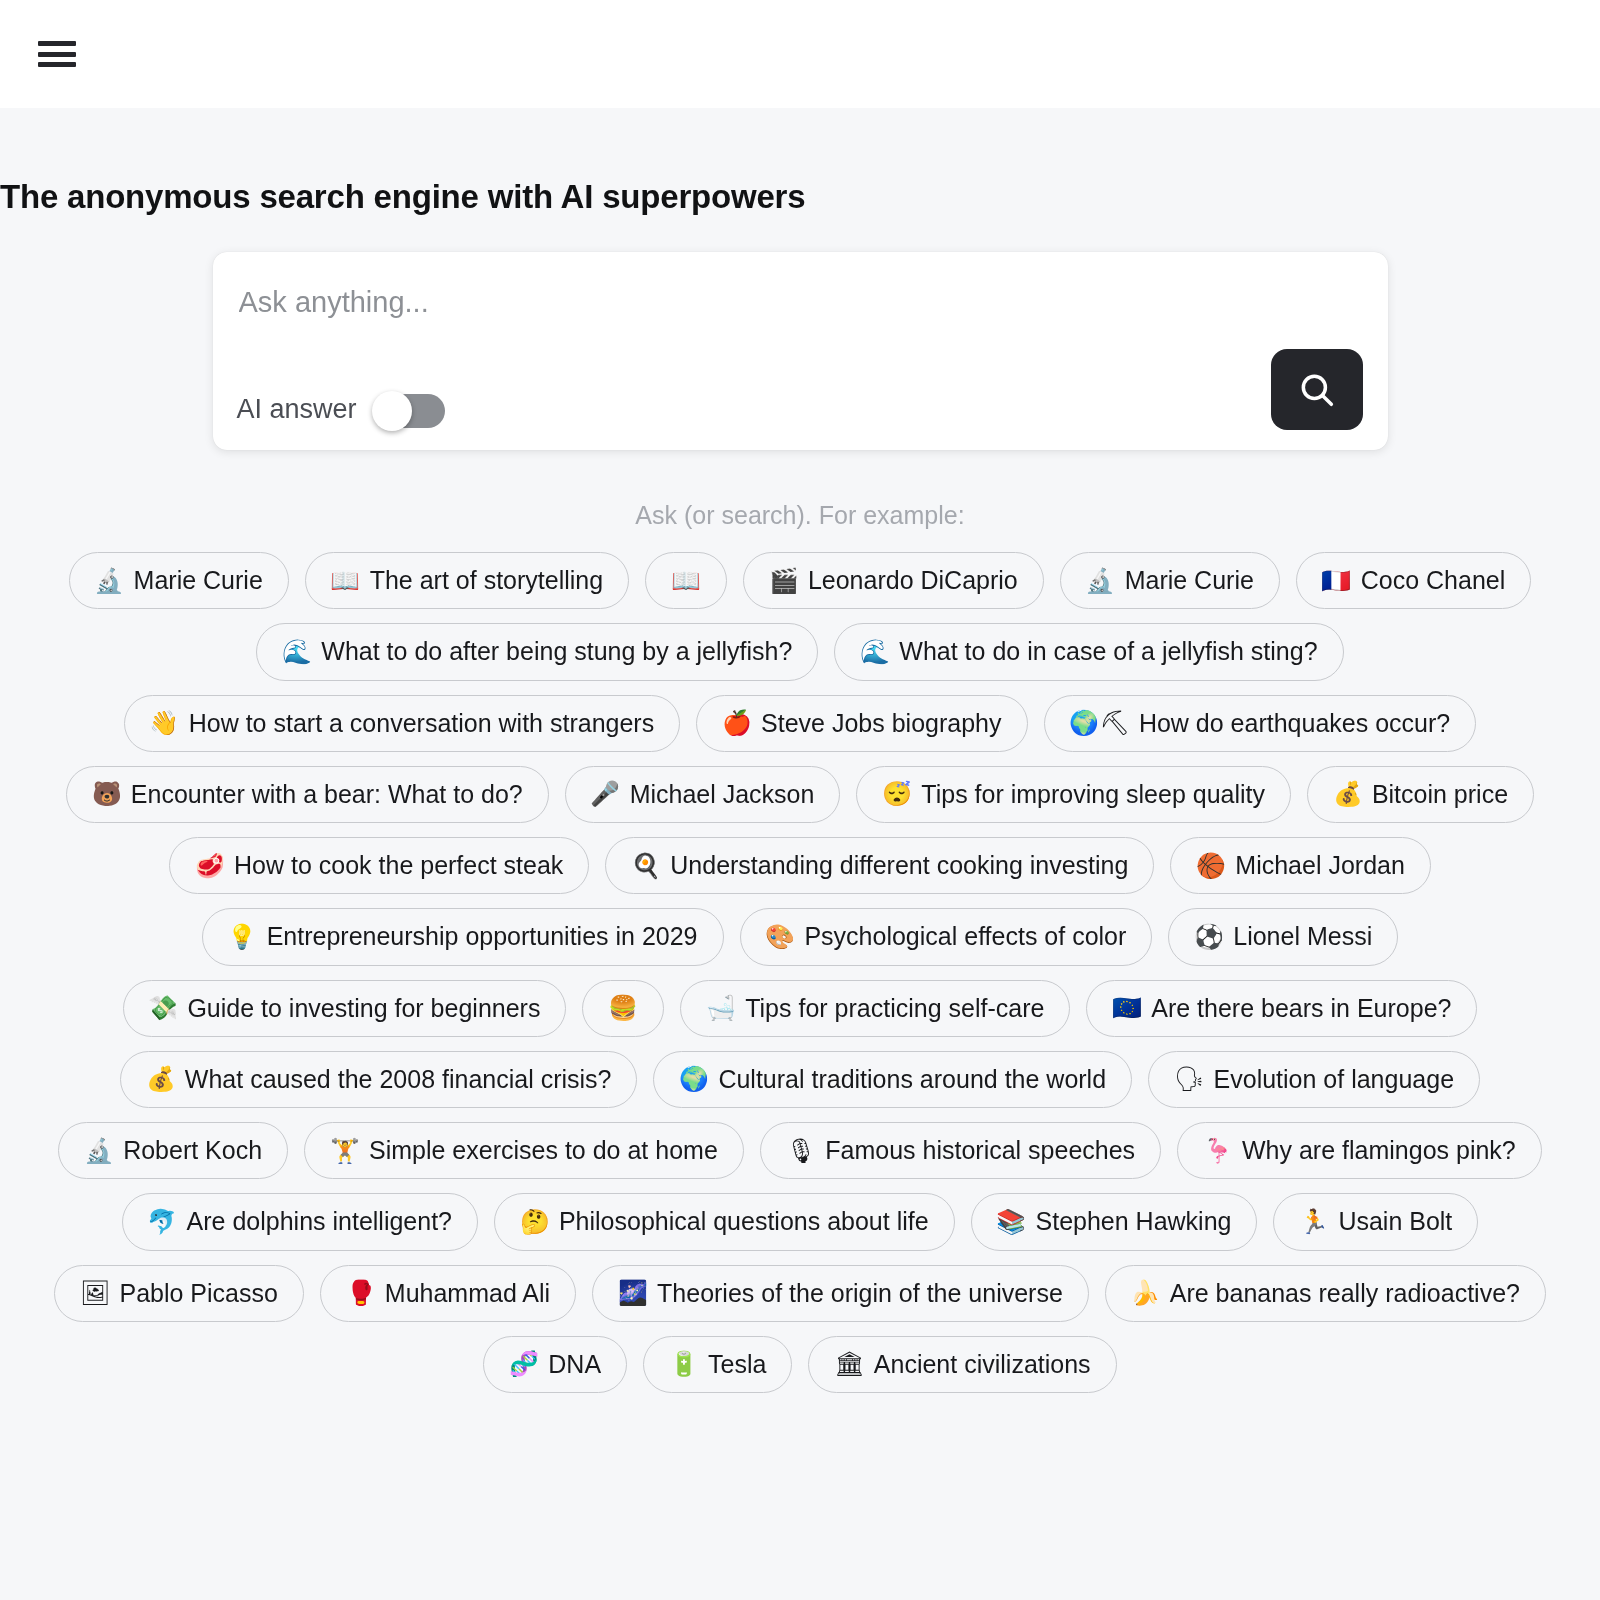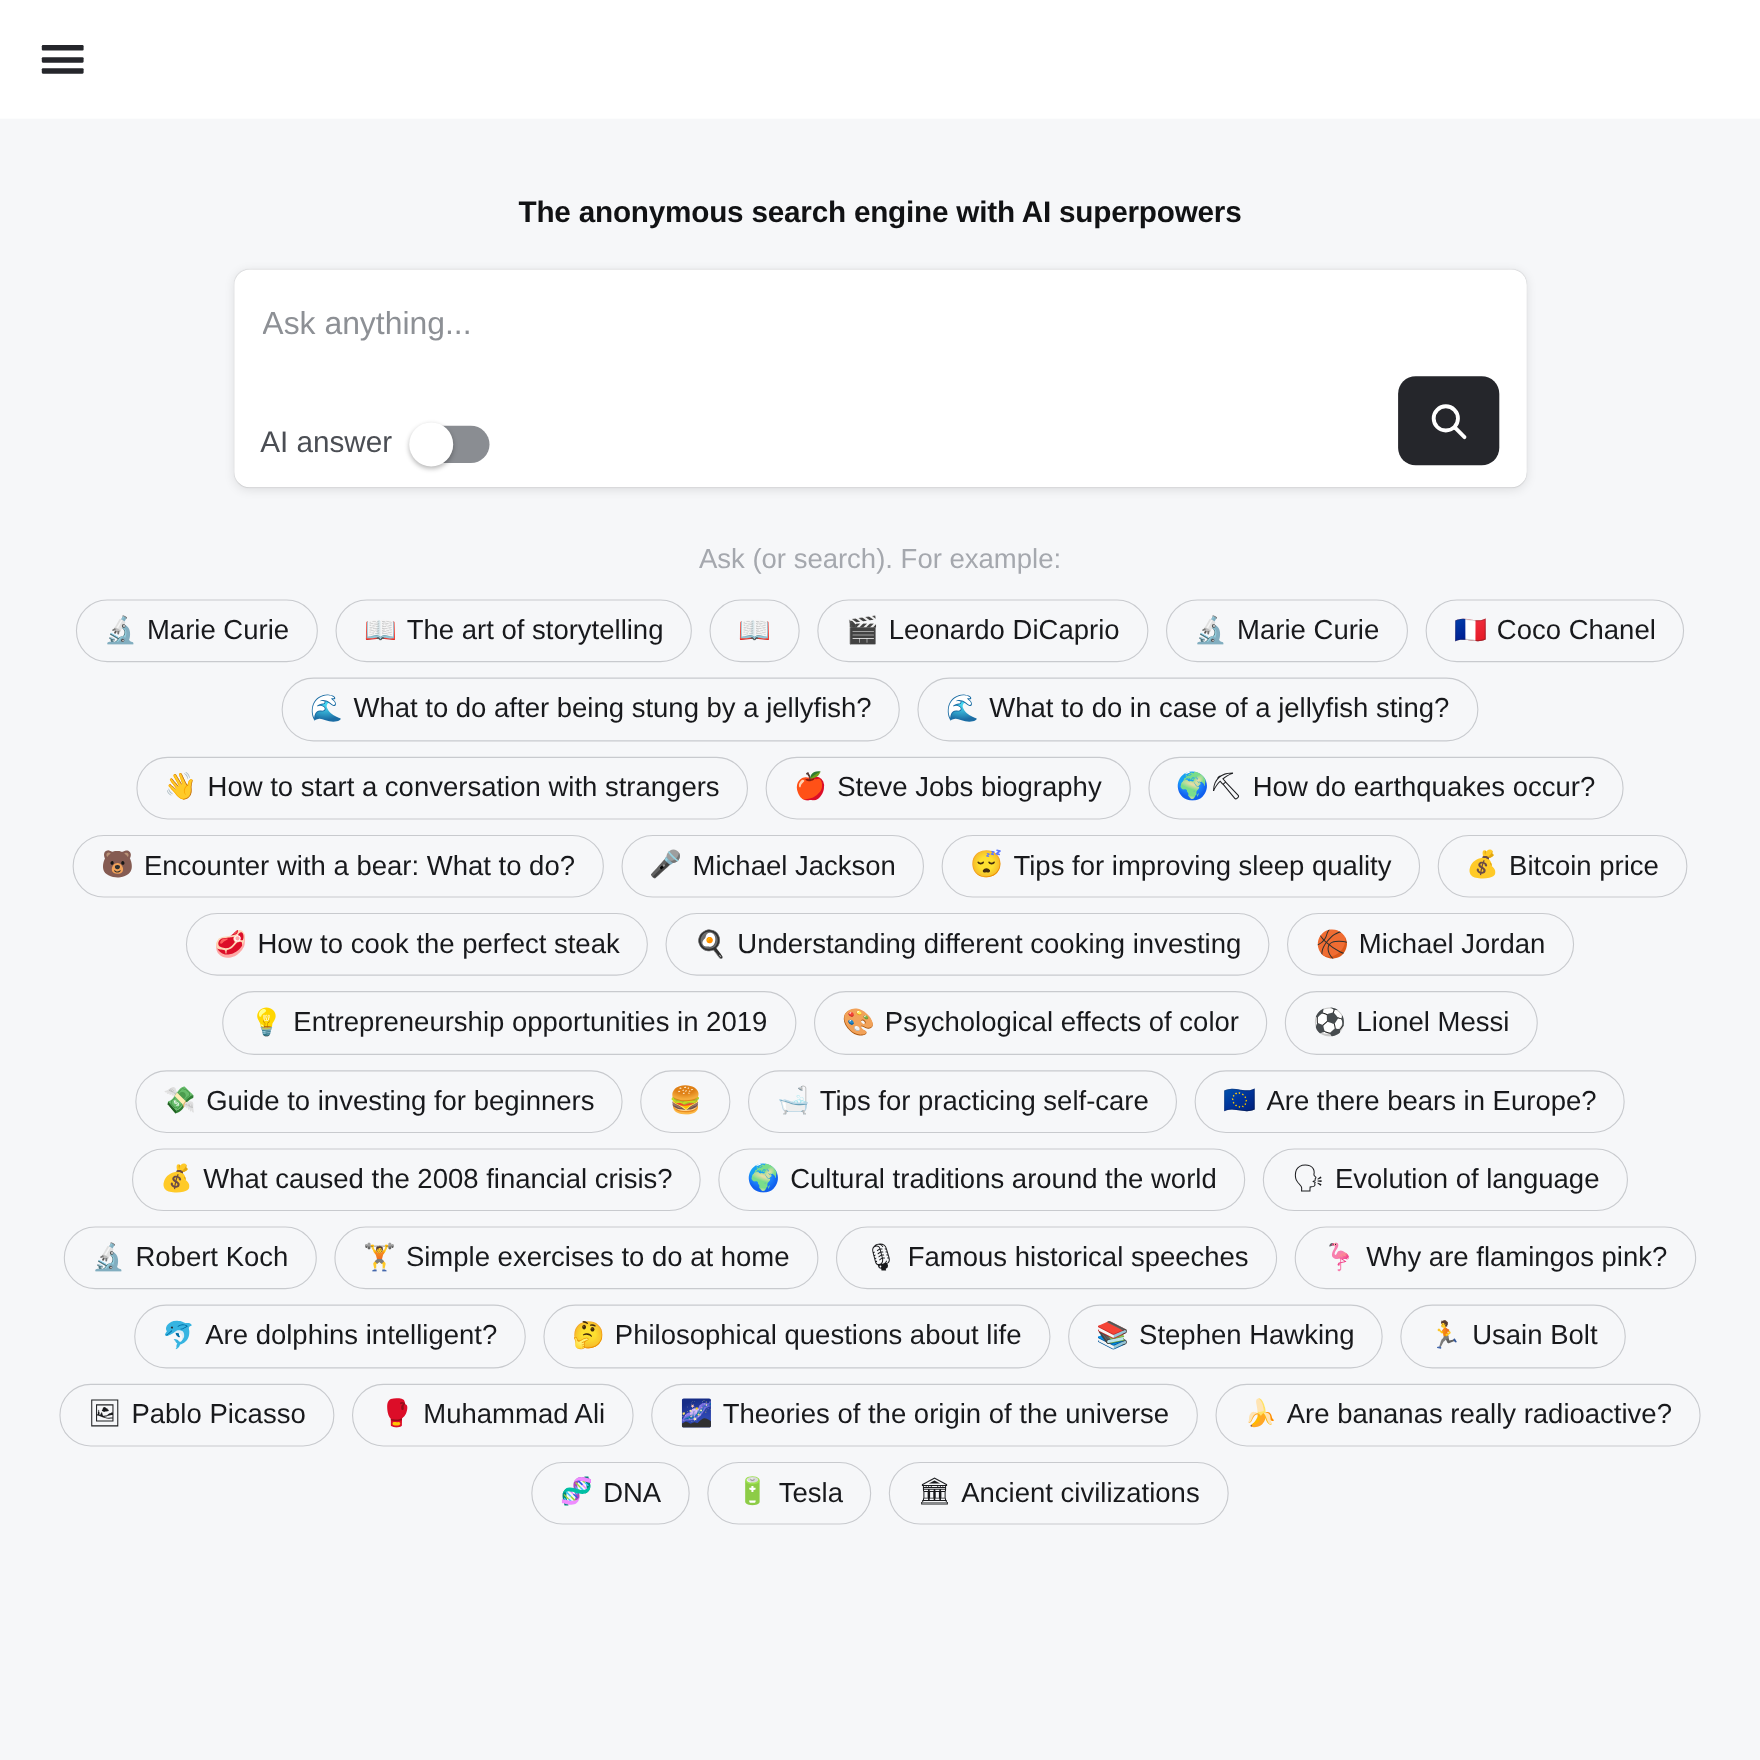--- a/index.html
+++ b/index.html
@@ -37,22 +37,21 @@
   }
 
   
   .main {
     width: 1600px;
     background: #f6f7f9;
     padding-top: 70px;
   }
 
   .tagline {
-    text-align: center;
-    font-size: 27px;
+    font-size: 33px;
     font-weight: bold;
     color: #111214;
     letter-spacing: -0.2px;
     margin: 0 0 36px 0;
   }
 
   
   .search-card {
     width: 1175px;
     margin: 0 auto;
@@ -265,21 +264,21 @@
       <div class="chip">
         <span class="emoji">🍳</span>
         <span>Understanding different cooking investing</span>
       </div>
       <div class="chip">
         <span class="emoji">🏀</span>
         <span>Michael Jordan</span>
       </div>
       <div class="chip">
         <span class="emoji">💡</span>
-        <span>Entrepreneurship opportunities in 2019</span>
+        <span>Entrepreneurship opportunities in 2029</span>
       </div>
       <div class="chip">
         <span class="emoji">🎨</span>
         <span>Psychological effects of color</span>
       </div>
       <div class="chip">
         <span class="emoji">⚽</span>
         <span>Lionel Messi</span>
       </div>
       <div class="chip">

